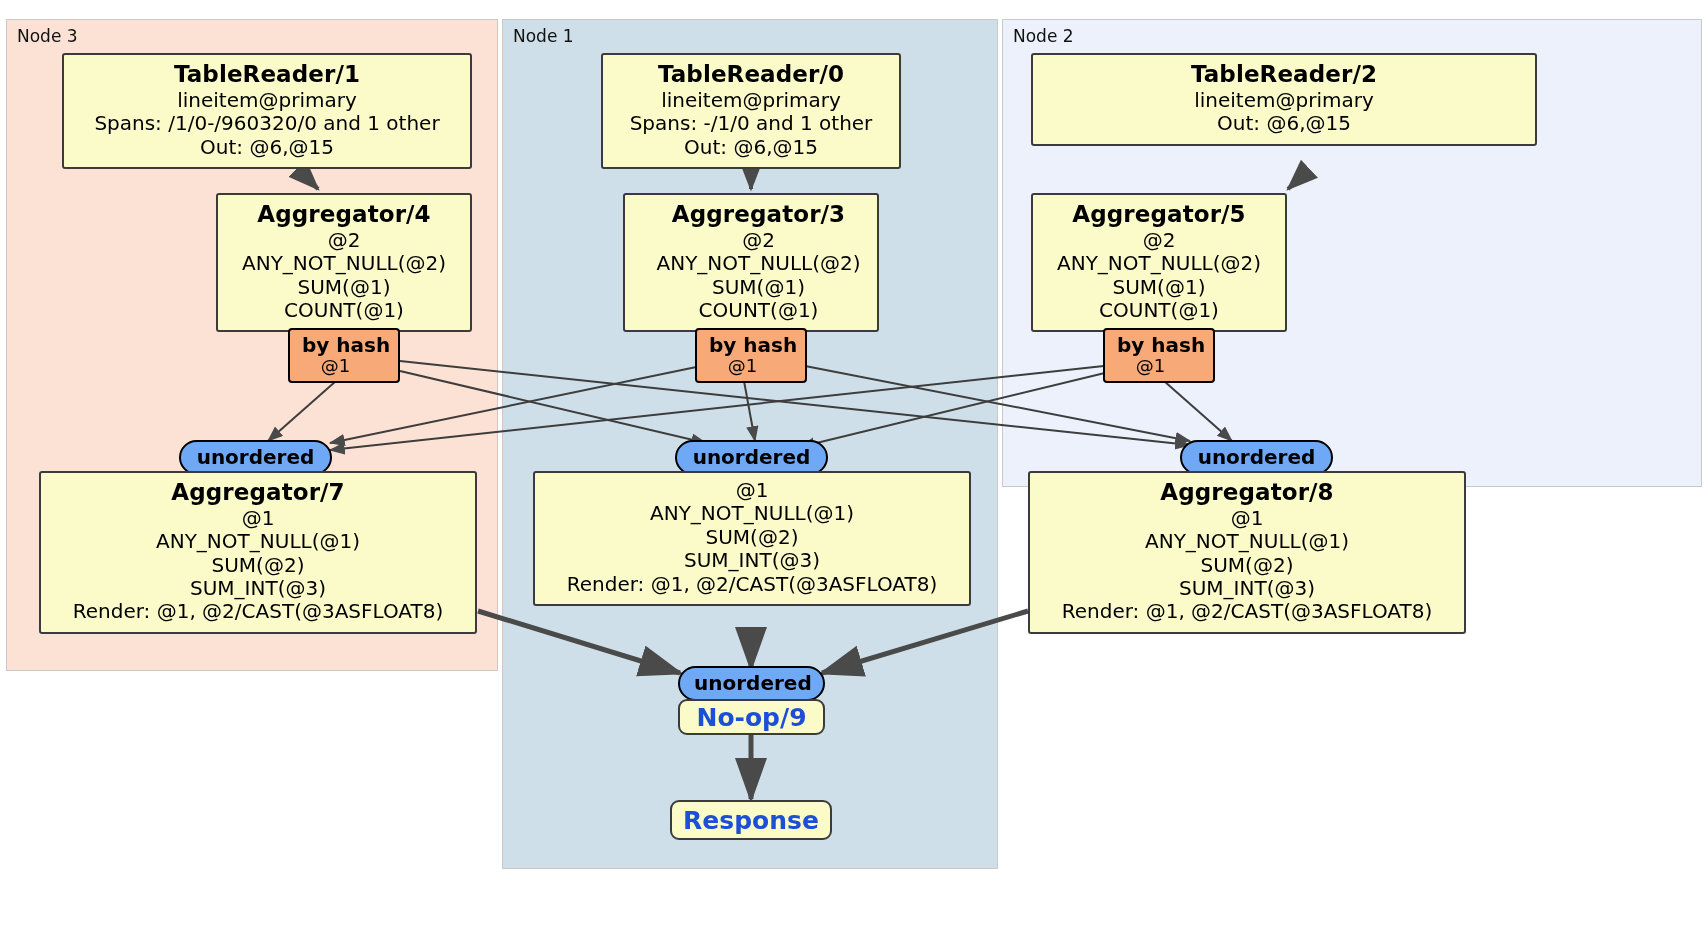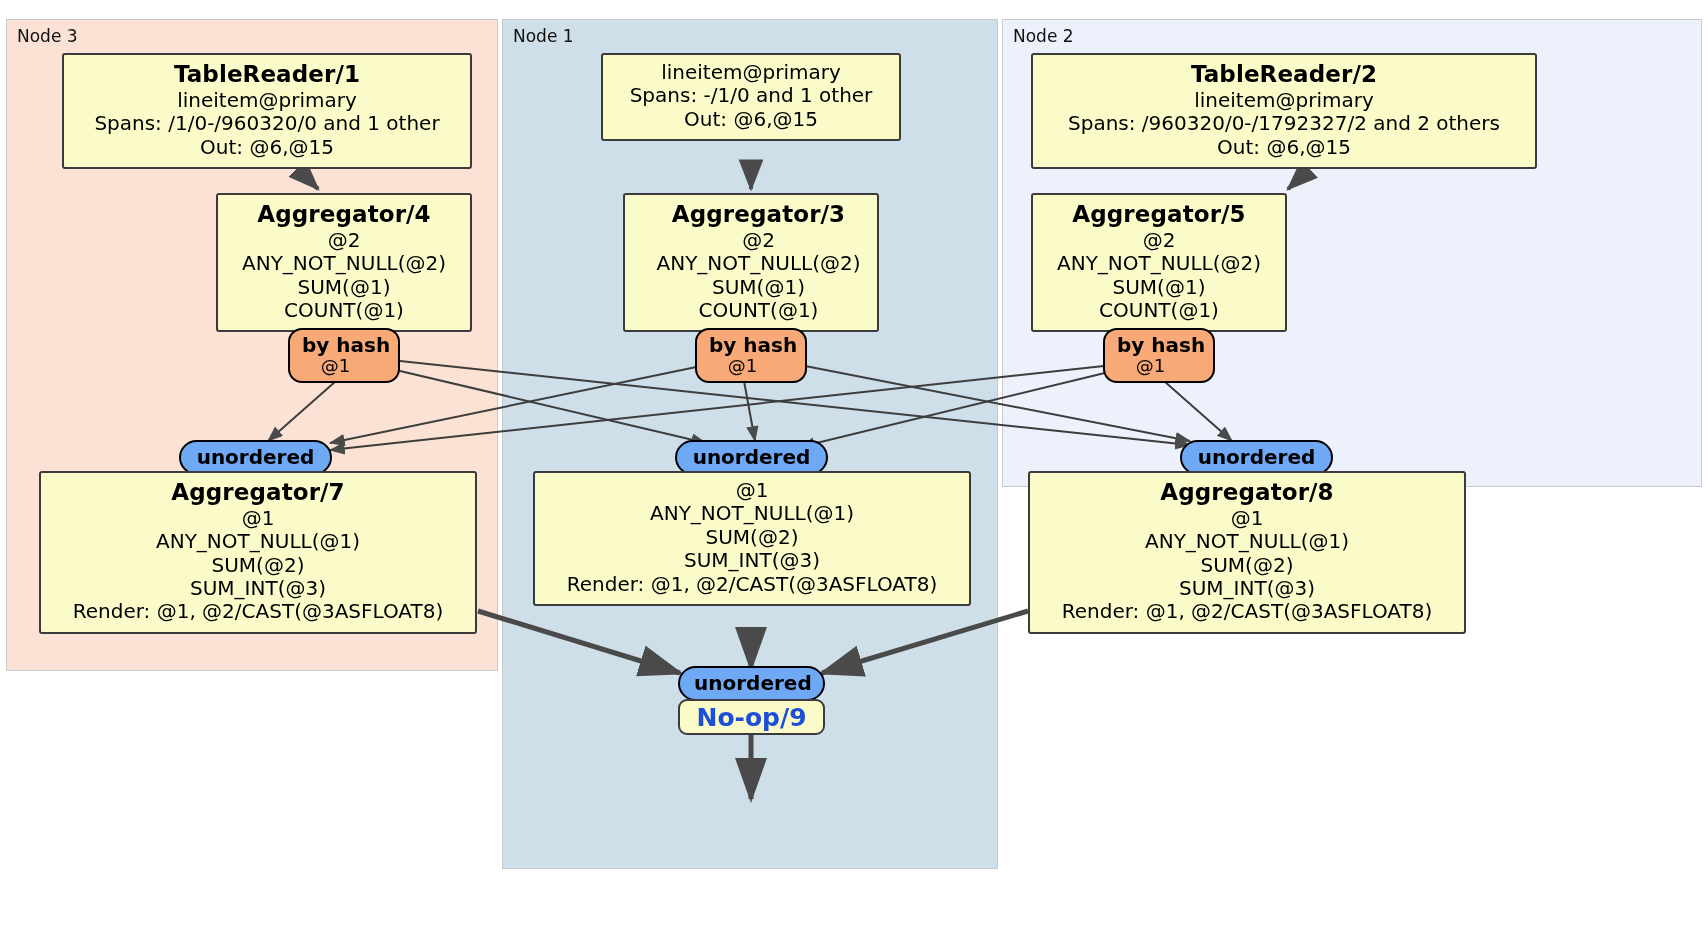--- a/index.html
+++ b/index.html
@@ -51,21 +51,21 @@
     box-sizing:border-box;
     border:2px solid #000;
     border-radius:16px;
     text-align:center;
     color:#000;
     line-height:1.1;
     white-space:nowrap;
   }
   .pill.hash{
     background:#f7a977;
-    border-radius:14px;
+    border-radius:4px;
     padding:4px 29px 5px 12px;
     font-size:20px;
   }
   .pill.hash .h1{display:block;font-weight:bold;font-size:20px;}
   .pill.hash .h2{display:block;font-size:18px;}
   .pill.ord{
     background:#6fa8f5;
     border-radius:18px;
     padding:4px 14px 5px 14px;
     font-size:20px;
@@ -150,29 +150,29 @@
   </svg>
 
   <div class="box" style="left:62px;top:40px;width:410px;">
     <span class="title">TableReader/1</span>
     <span class="line">lineitem@primary</span>
     <span class="line">Spans: /1/0-/960320/0 and 1 other</span>
     <span class="line">Out: @6,@15</span>
   </div>
 
   <div class="box" style="left:601px;top:40px;width:300px;">
+    <span class="title">TableReader/0</span>
     <span class="line">lineitem@primary</span>
     <span class="line">Spans: -/1/0 and 1 other</span>
     <span class="line">Out: @6,@15</span>
   </div>
 
   <div class="box" style="left:1031px;top:40px;width:506px;">
     <span class="title">TableReader/2</span>
     <span class="line">lineitem@primary</span>
-    <span class="line">Spans: /960320/0-/1792327/2 and 2 others</span>
     <span class="line">Out: @6,@15</span>
   </div>
 
   <div class="box" style="left:216px;top:180px;width:256px;">
     <span class="title">Aggregator/4</span>
     <span class="line">@2</span>
     <span class="line">ANY_NOT_NULL(@2)</span>
     <span class="line">SUM(@1)</span>
     <span class="line">COUNT(@1)</span>
   </div>
@@ -247,14 +247,17 @@
   </div>
 
   <div class="pill ord" style="left:678px;top:653px;width:147px;">
     <span>unordered</span>
   </div>
 
   <div class="simplebox" style="left:678px;top:686px;width:147px;height:36px;">
     <span>No-op/9</span>
   </div>
 
+  <div class="simplebox" style="left:670px;top:787px;width:162px;height:40px;">
+    <span>Response</span>
+  </div>
 
 </div>
 
 </body></html>

